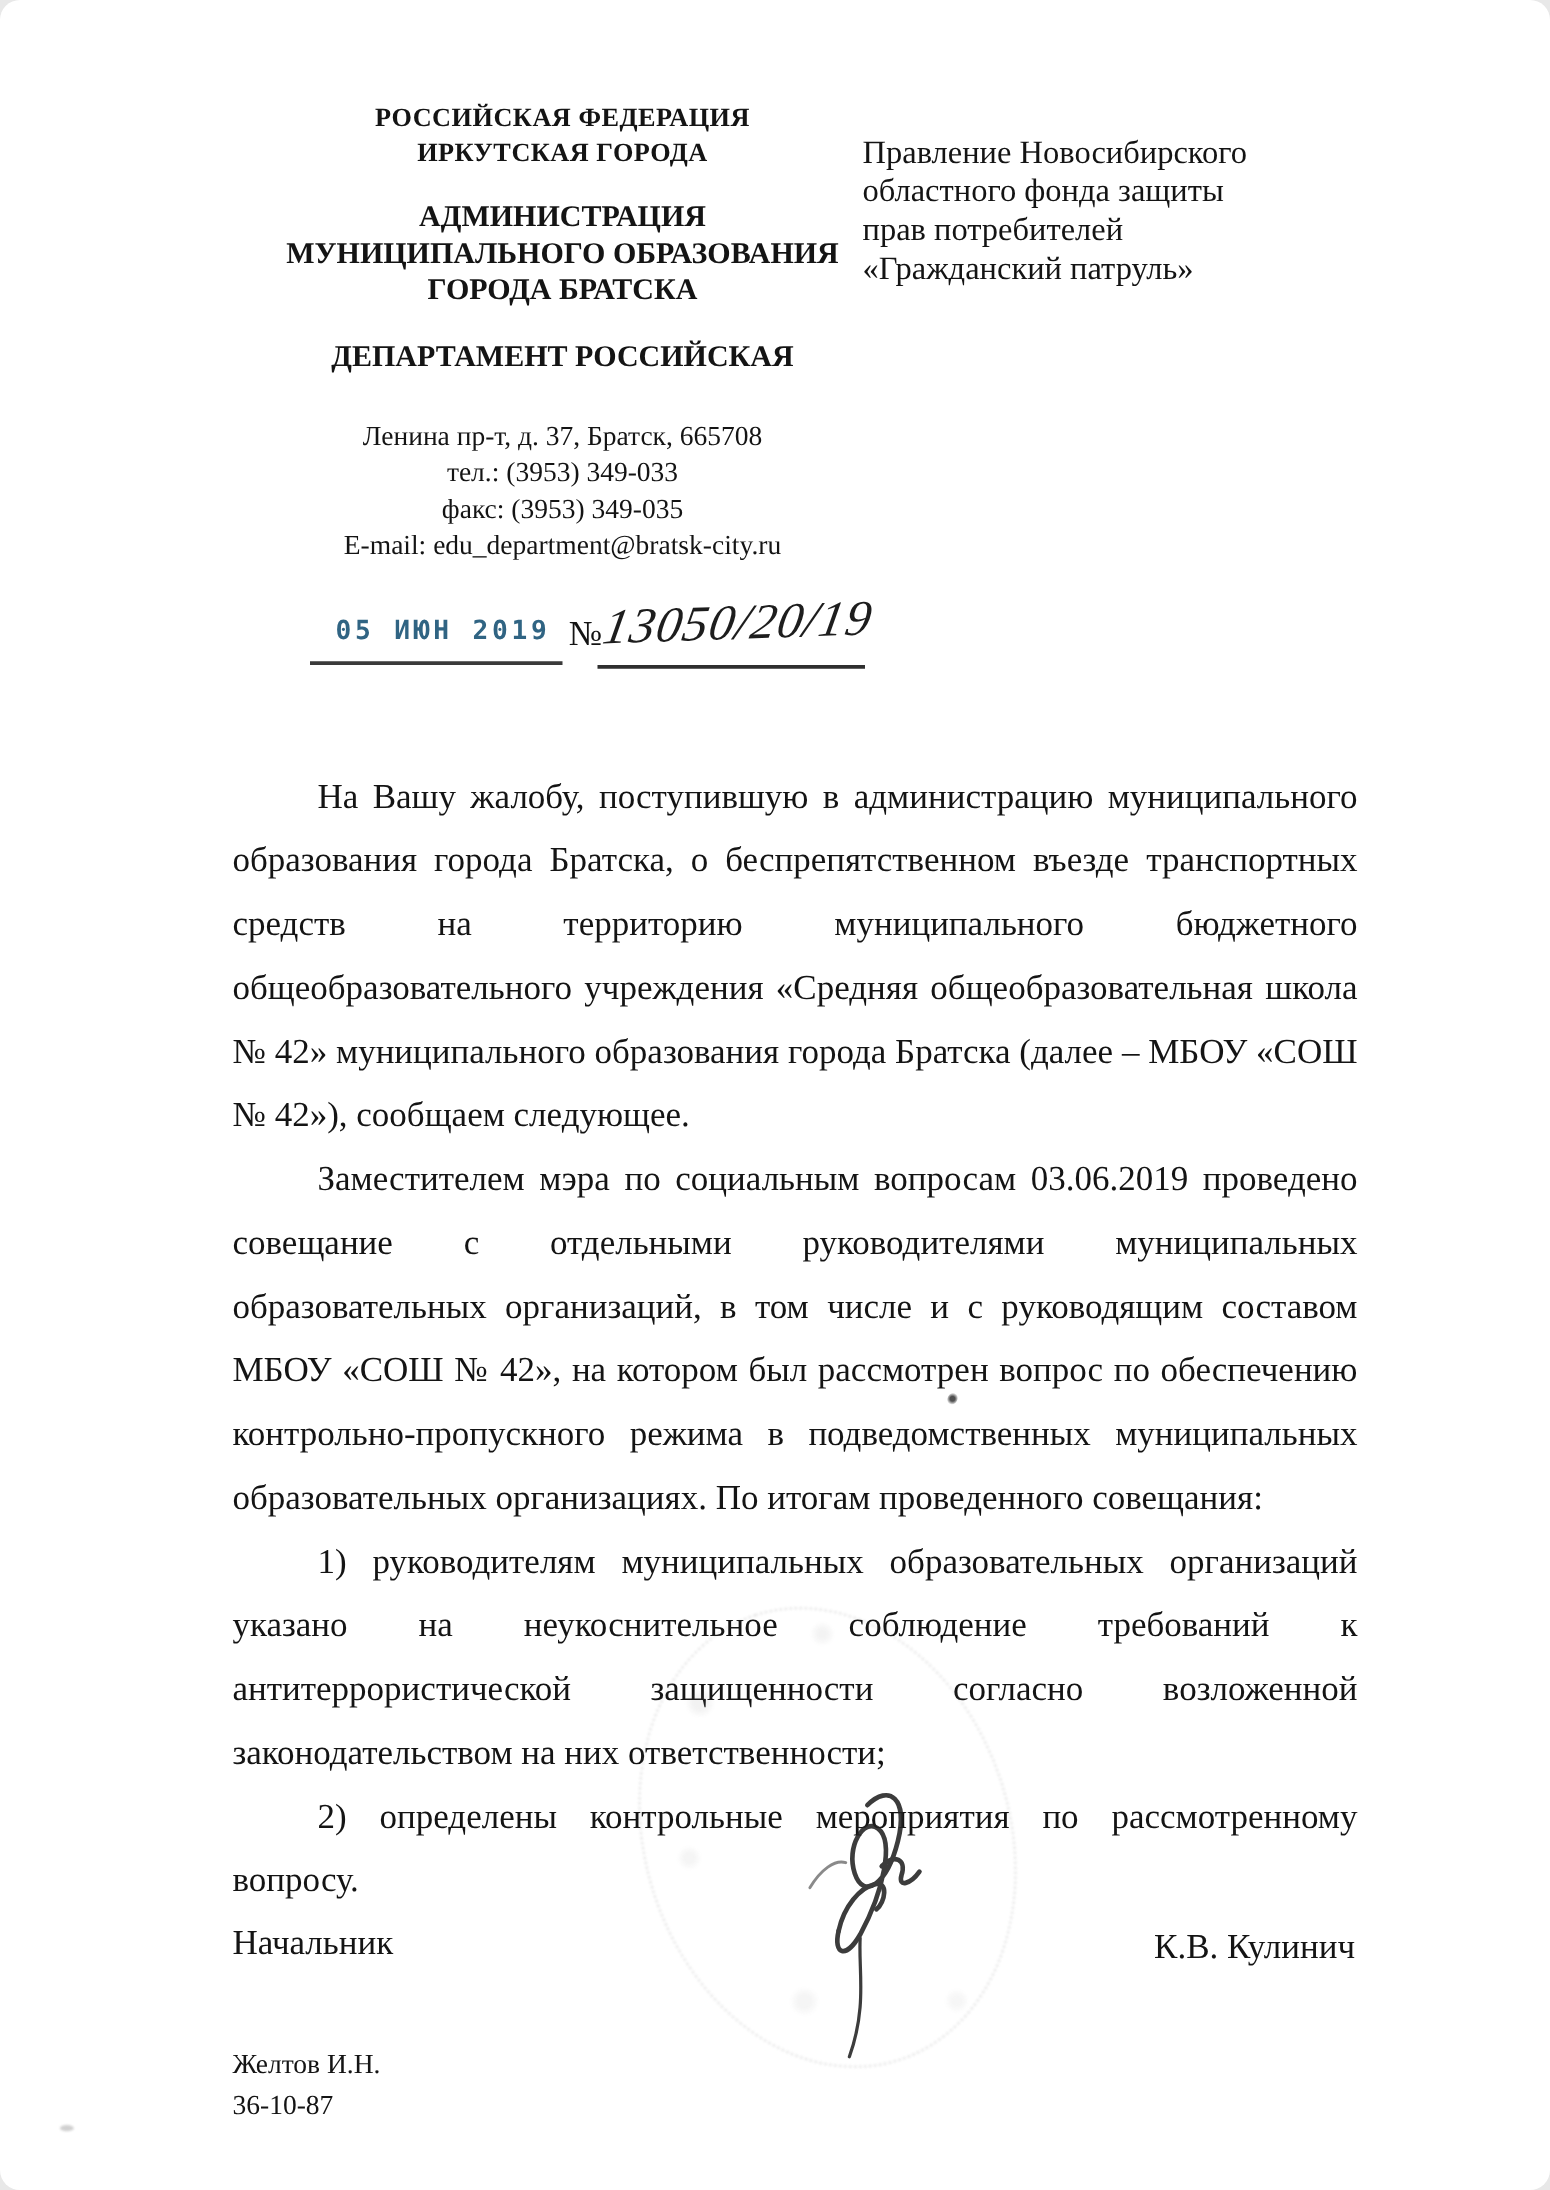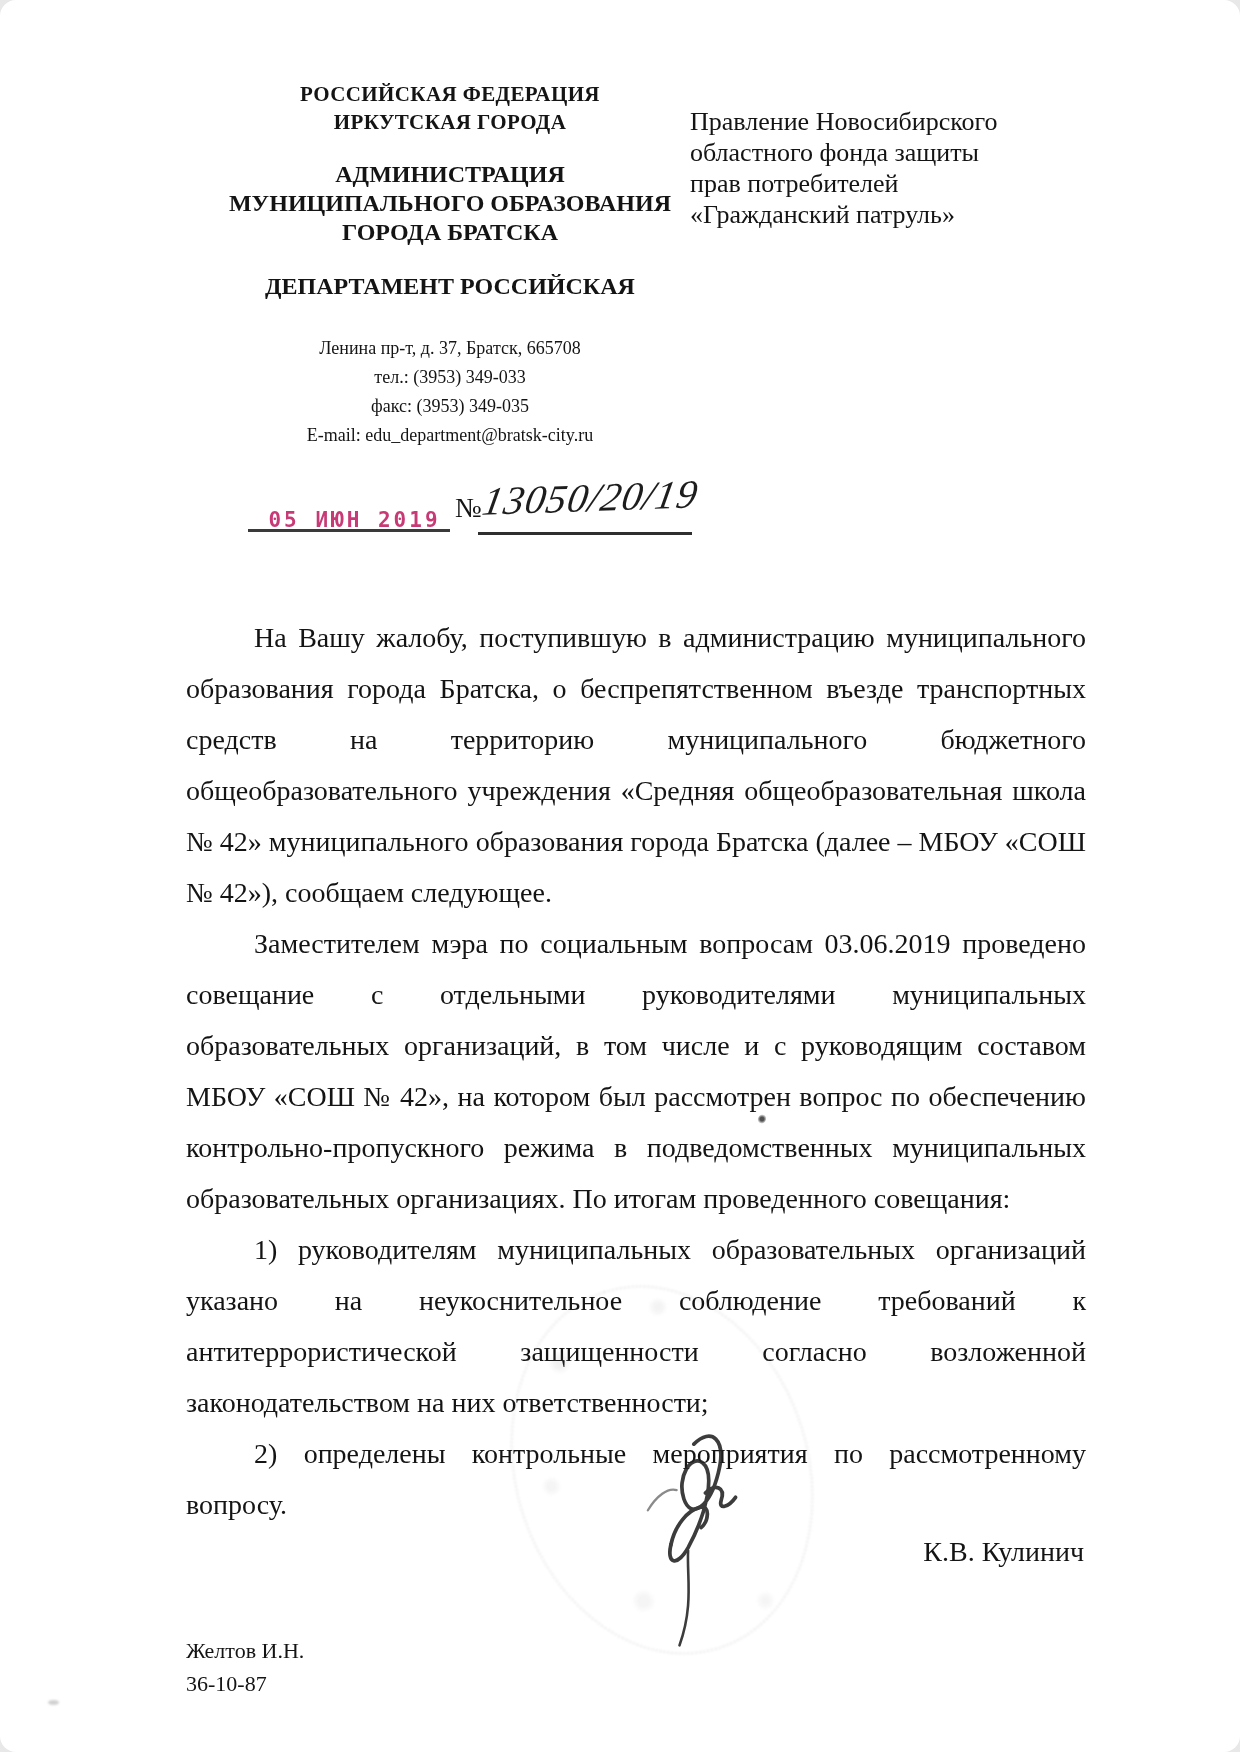--- a/index.html
+++ b/index.html
@@ -13,33 +13,33 @@
     color: #141414;
     overflow: hidden;
     border-radius: 16px;
   }
 
   
   .lh-block { position: absolute; left: 150px; width: 600px; text-align: center; font-weight: bold; }
   .lh-top    { top: 80px;  font-size: 21px; line-height: 28px; letter-spacing: 0.4px; }
   .lh-org    { top: 160px; font-size: 24px; line-height: 29px; }
   .lh-dep    { top: 272px; font-size: 24px; line-height: 29px; }
-  .lh-contact{ top: 334px; font-size: 18px; line-height: 29px; font-weight: normal; }
+  .lh-contact{ top: 334px; font-size: 22px; line-height: 29px; font-weight: normal; }
 
   
   .recipient { position: absolute; left: 690px; top: 106px; width: 430px;
                font-size: 26px; line-height: 31px; }
 
   
   .stamp-date {
-    position: absolute; left: 252px; top: 508px; width: 205px;
+    position: absolute; left: 252px; top: 492px; width: 205px;
     text-align: center;
     font-family: "DejaVu Sans Mono", monospace;
     font-size: 21px; font-weight: bold;
-    color: #be185d; letter-spacing: 3px;
+    color: #0c4a6e; letter-spacing: 3px;
     filter: blur(0.4px);
     opacity: 0.85;
   }
   .date-underline { position: absolute; left: 248px; top: 529px; width: 202px; height: 3px;
                     background: #3a3a3a; filter: blur(0.3px); }
   .no-label { position: absolute; left: 455px; top: 492px; font-size: 28px; }
   .no-underline { position: absolute; left: 478px; top: 532px; width: 214px; height: 3px;
                   background: #2f2f2f; filter: blur(0.3px); }
   .no-value {
     position: absolute; left: 484px; top: 474px; width: 220px;
@@ -142,20 +142,21 @@
       <path d="M 62 14 C 74 2, 85 10, 79 34 C 73 58, 60 67, 55 52 C 50 37, 60 21, 68 27 C 77 34, 71 62, 58 86 C 50 100, 43 97, 46 84"></path>
       <path d="M 46 84 C 49 70, 58 60, 66 58 C 74 56, 72 68, 67 72"></path>
       <path d="M 70 48 C 77 41, 84 44, 81 53 C 79 60, 86 58, 91 51"></path>
       <path d="M 58 88 C 57 106, 62 126, 52 154" stroke-width="1.8"></path>
       <path d="M 30 60 C 36 50, 44 44, 50 46" stroke-width="1.6" opacity="0.6"></path>
     </g>
   </svg>
 
   <div class="signoff">
     <div class="pos">
+      <div>Начальник</div>
     </div>
     <div class="sname">К.В. Кулинич</div>
   </div>
 
   <div class="footer">
     <div>Желтов И.Н.</div>
     <div>36-10-87</div>
   </div>
 
   <div class="artifact a1"></div>

